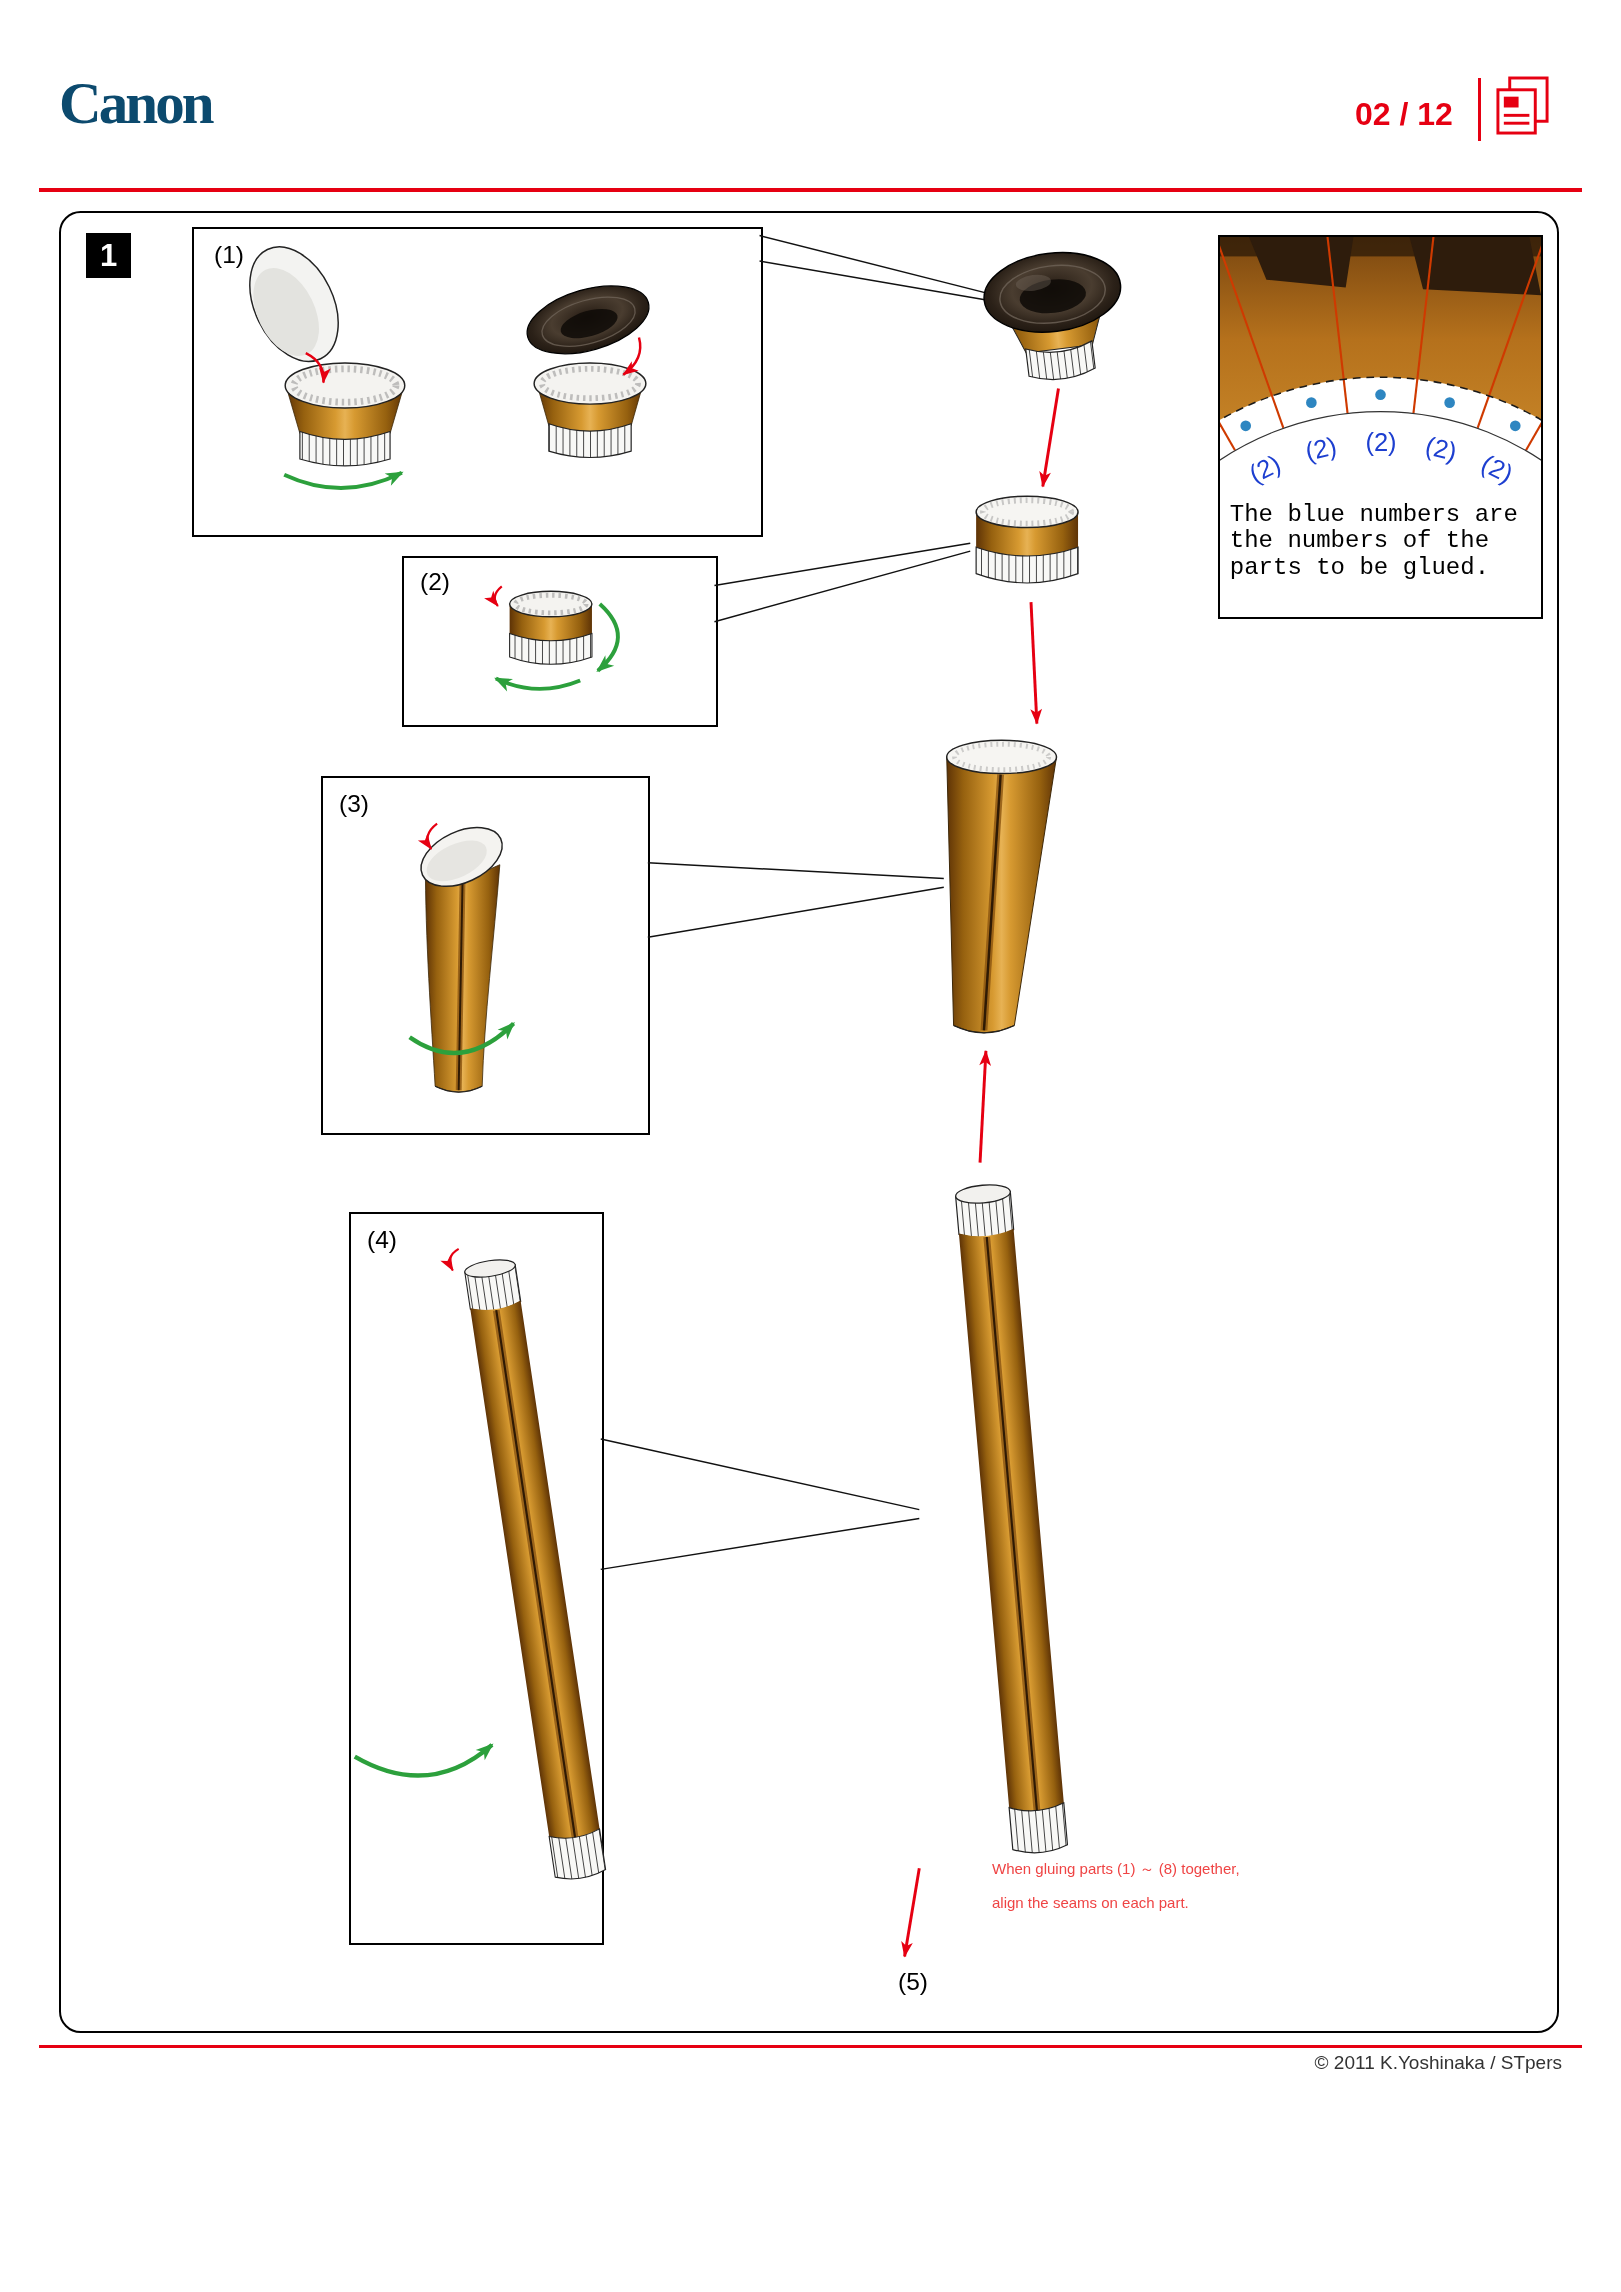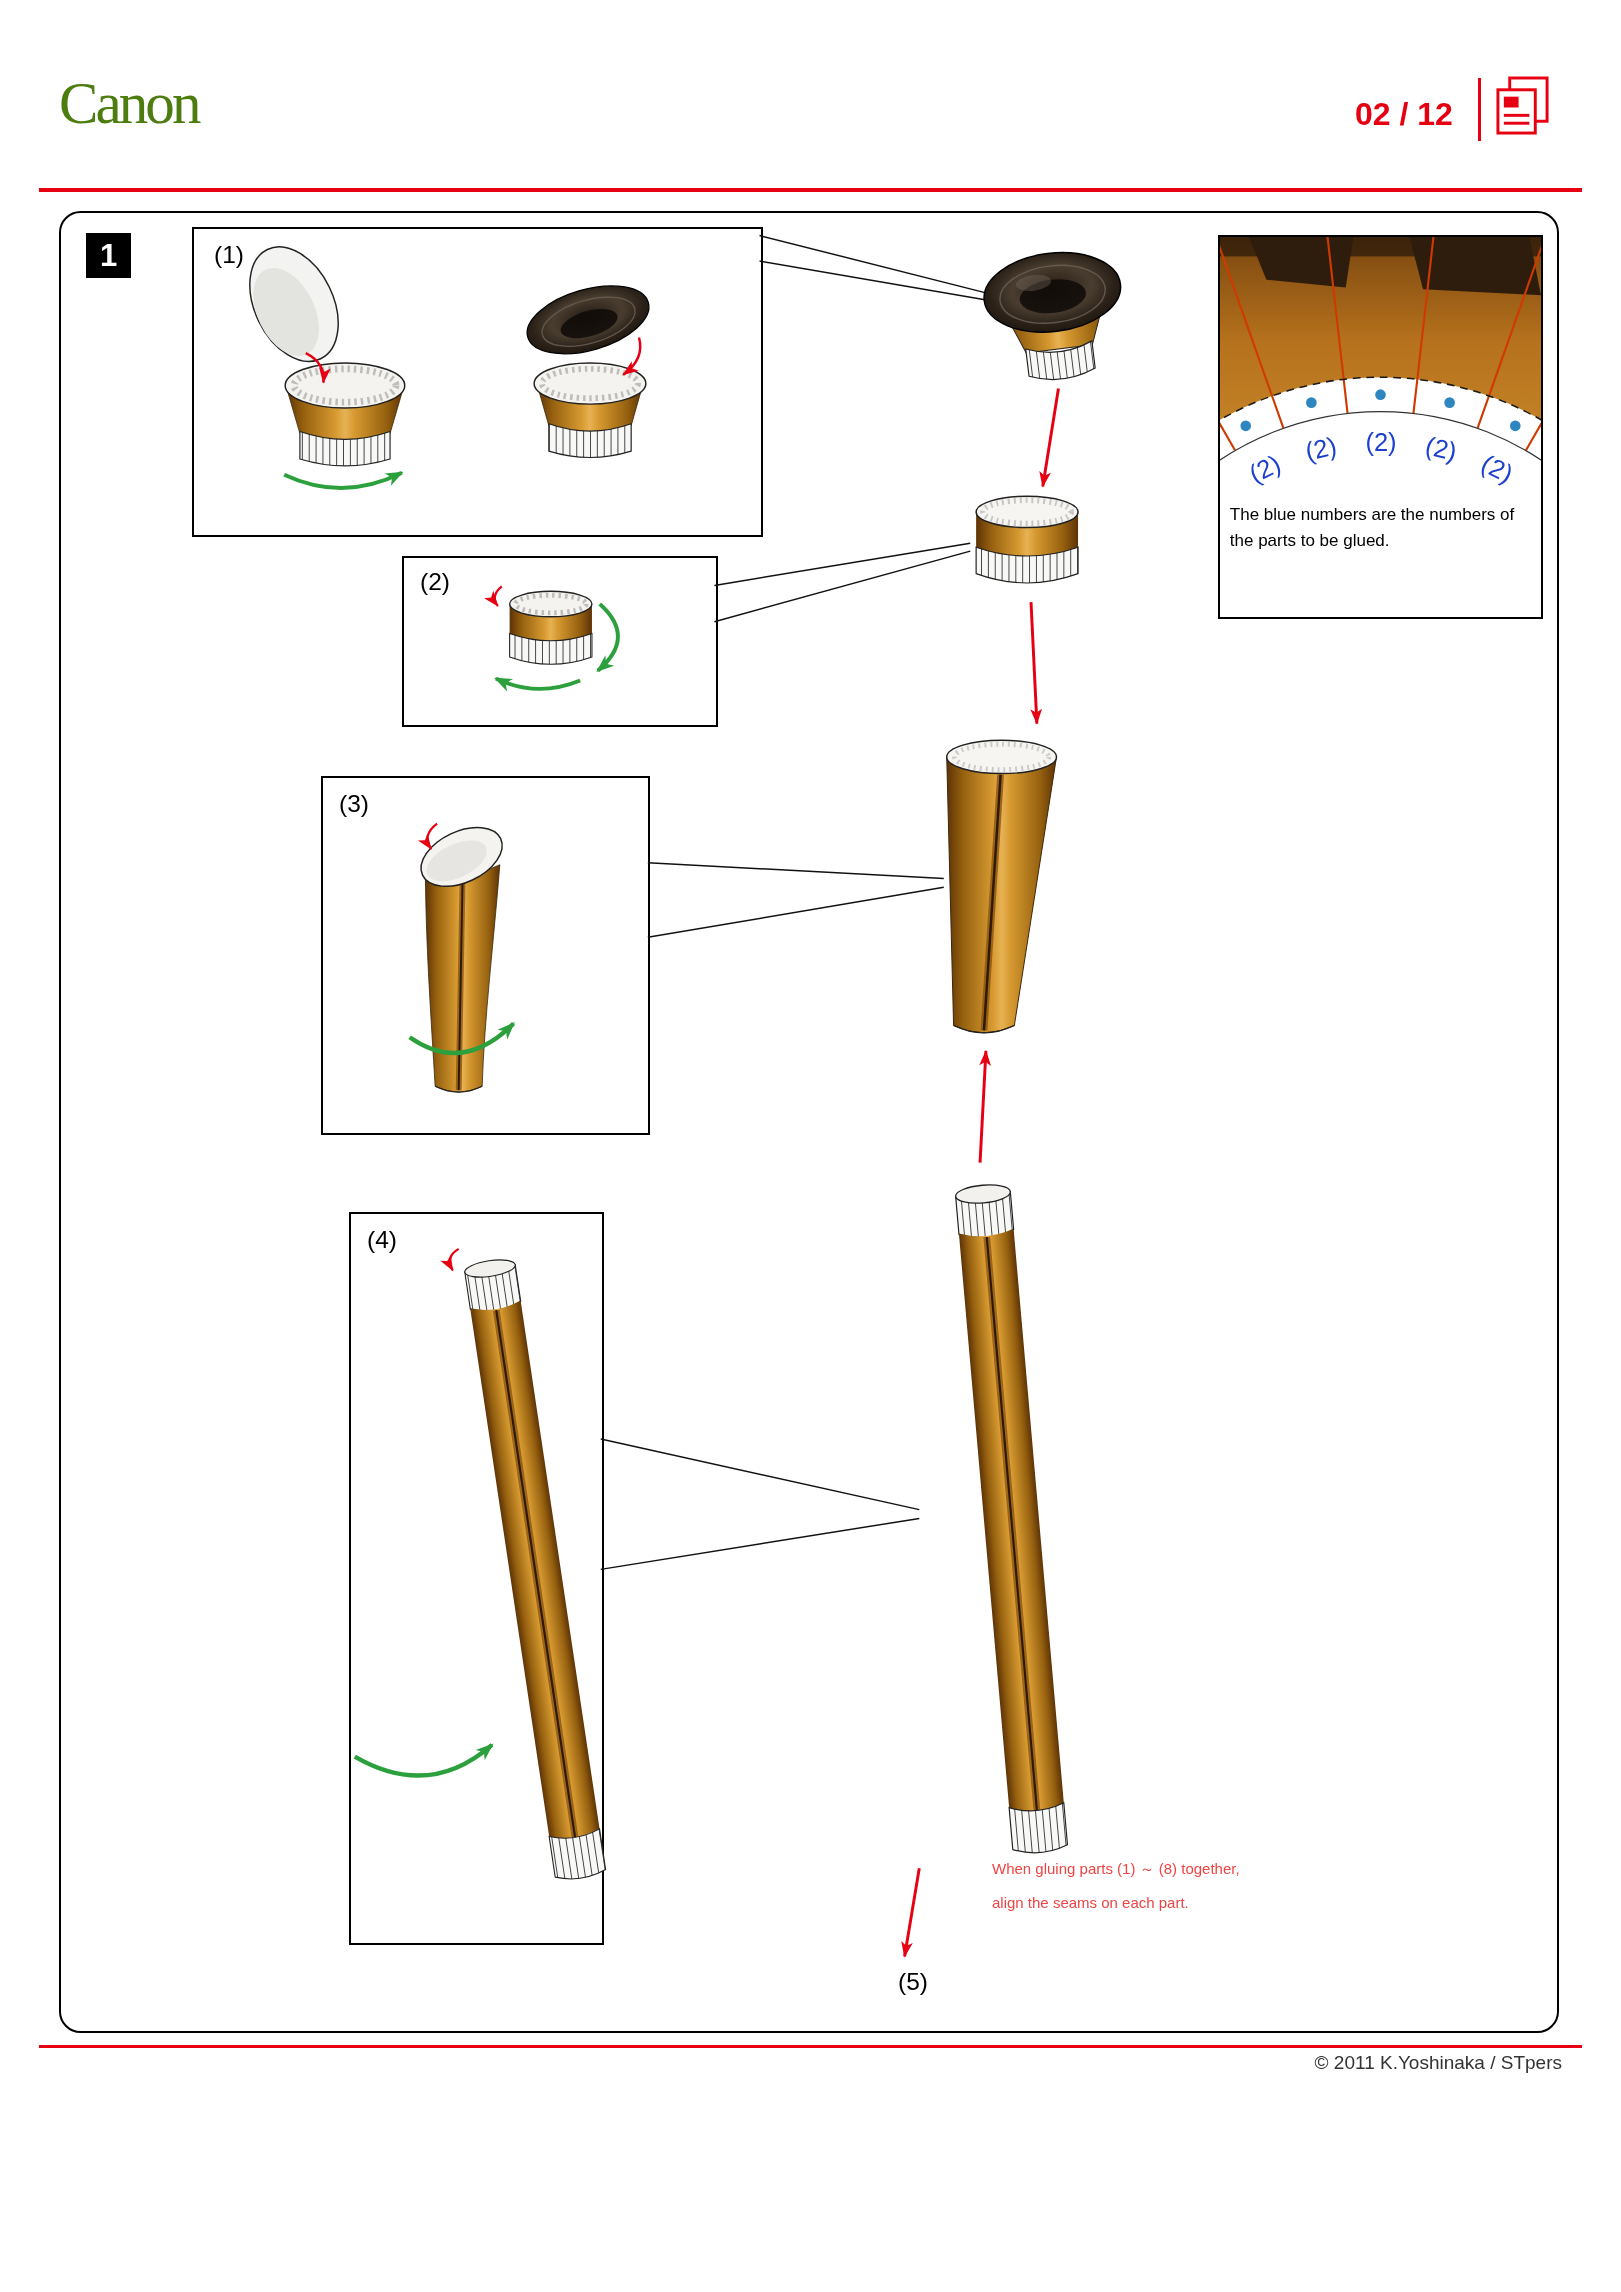--- a/index.html
+++ b/index.html
@@ -3,22 +3,22 @@
 <meta charset="utf-8">
 <style>
   html,body { margin:0; padding:0; background:#fff; }
   .page {
     position:relative; width:1621px; height:2293px; background:#ffffff;
     font-family:"Liberation Sans", sans-serif; overflow:hidden;
   }
   
   .brand {
     position:absolute; left:59px; top:69px;
-    font-family:"Liberation Serif", serif; font-weight:normal;
-    font-size:59px; color:#4d7c0f; letter-spacing:-2.9px;
+    font-family:"Liberation Serif", serif; font-weight:bold;
+    font-size:59px; color:#0c4a6e; letter-spacing:-2.9px;
   }
   .page-num {
     position:absolute; left:1341px; top:96px;
     font-size:32px; font-weight:bold; color:#e60012;margin-left:14px;
   }
   .header-vline { position:absolute; left:1478px; top:78px; width:2.9px; height:63px; background:#e60012; }
   .pages-icon { position:absolute; left:1494px; top:76px; }
   .rule { position:absolute; left:39px; width:1543px; background:#e60012; }
   .rule.top { top:188px; height:3.9px; }
   .rule.bottom { top:2045px; height:2.9px; }
@@ -45,21 +45,21 @@
   #lbl3 { left:339px; top:790px; }
   #lbl4 { left:367px; top:1226px; }
   .label5 { position:absolute; left:898px; top:1968px; font-size:24.5px; color:#000; z-index:6; }
 
   
   .inset {
     position:absolute; left:1218px; top:235px; width:325px; height:384px;
     border:2px solid #000; background:#fff; z-index:3; box-sizing:border-box;
   }
   .inset svg { display:block; }
-  .inset-note { padding:7.8px 9.8px 0 9.8px; font-size:17px; line-height:26.5px; color:#000; }
+  .inset-note { padding:7.8px 9.8px 0 9.8px; font-size:24px; line-height:26.5px; color:#000;font-family:Liberation Mono, monospace; }
   .blue-num {
     position:absolute; font-size:25.5px; color:#1d3fd0; z-index:6; white-space:nowrap;
   }
   #bn1 { left:1265px; top:469px; transform:translate(-50%,-50%) rotate(-26deg); }
   #bn2 { left:1321px; top:449px; transform:translate(-50%,-50%) rotate(-13deg); }
   #bn3 { left:1381px; top:442px; transform:translate(-50%,-50%); }
   #bn4 { left:1441px; top:449px; transform:translate(-50%,-50%) rotate(13deg); }
   #bn5 { left:1497px; top:469px; transform:translate(-50%,-50%) rotate(26deg); }
 
   

